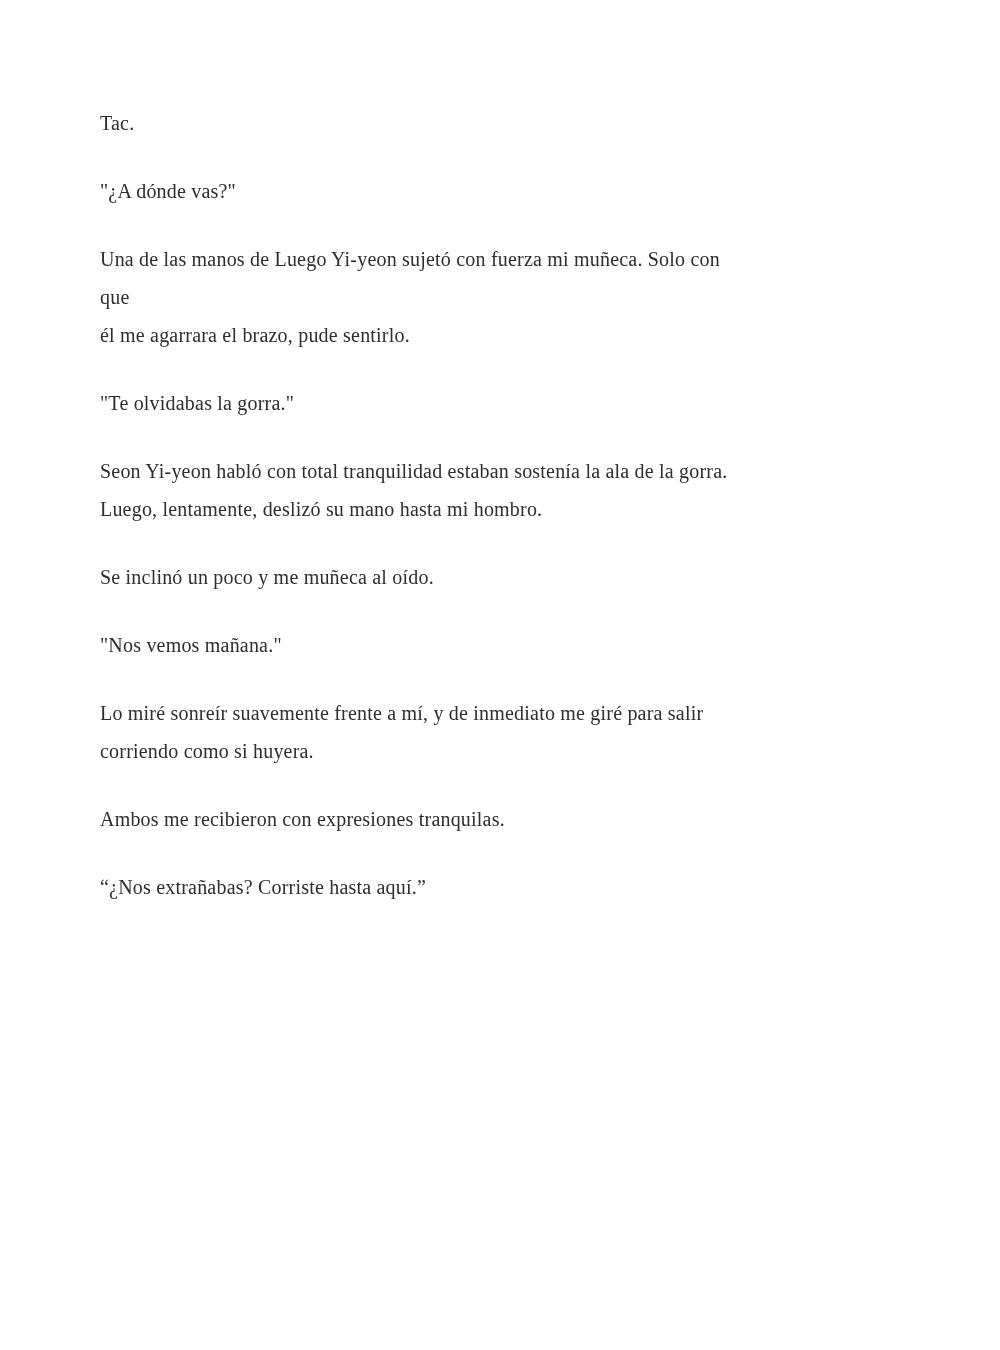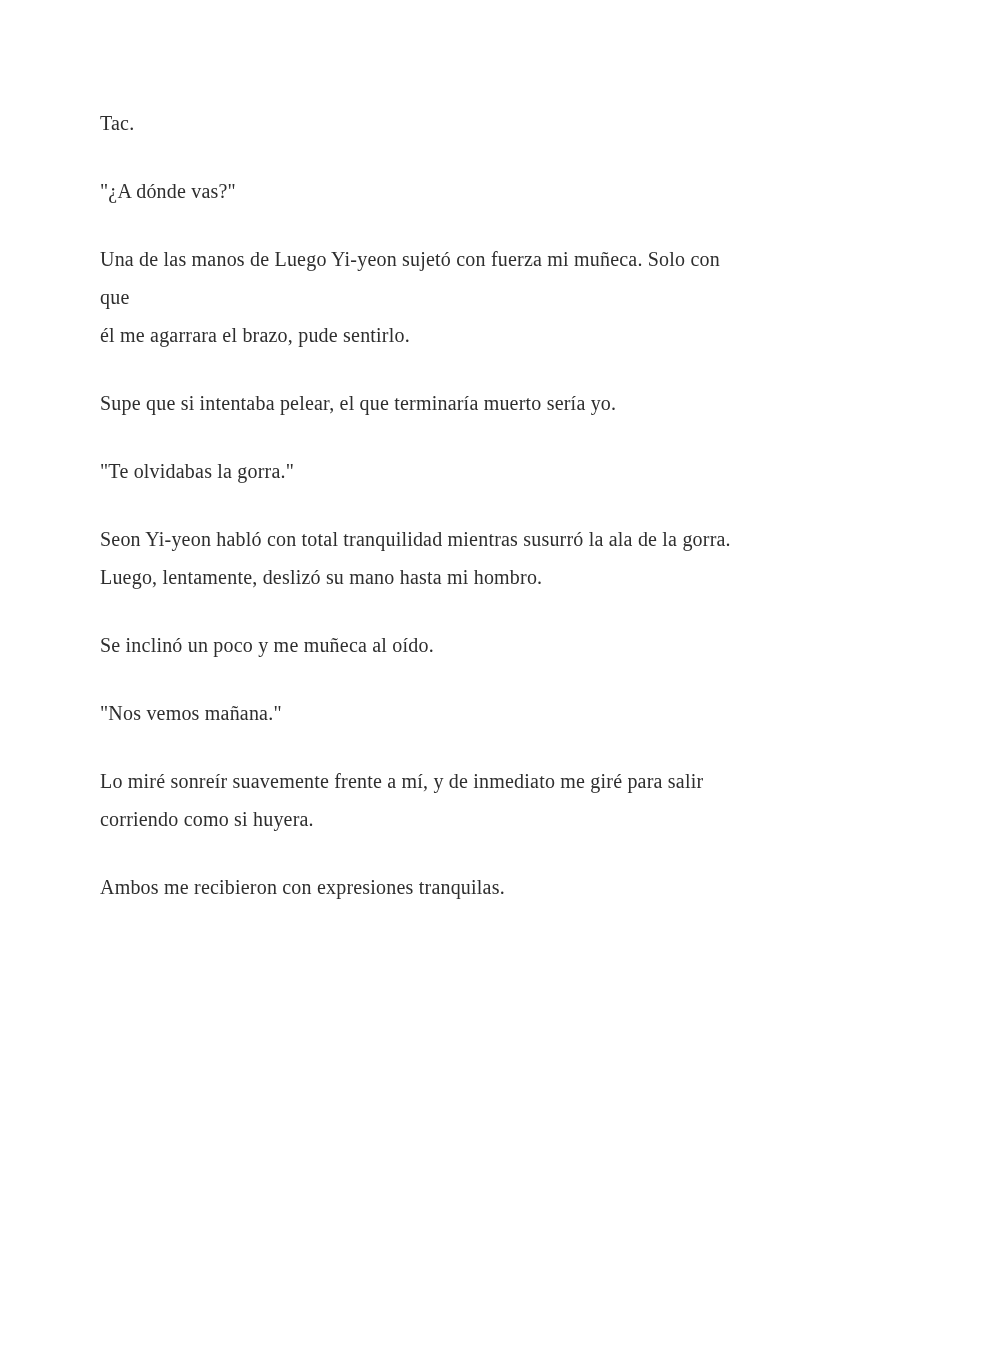--- a/index.html
+++ b/index.html
@@ -28,22 +28,22 @@
   }
 </style>
 </head>
 <body>
 
 <div class="page">
   <p class="paragraph">Tac.</p>
   <p class="paragraph">"¿A dónde vas?"</p>
   <p class="paragraph">Una de las manos de Luego Yi-yeon sujetó con fuerza mi muñeca. Solo con que
 él me agarrara el brazo, pude sentirlo.</p>
-  <p class="paragraph">Supe que si intentaba pelear, el que terminaría muerto sería yo.</p>
   <p class="paragraph">"Te olvidabas la gorra."</p>
-  <p class="paragraph">Seon Yi-yeon habló con total tranquilidad mientras susurró la ala de la gorra.
+  <p class="paragraph">Seon Yi-yeon habló con total tranquilidad estaban sostenía la ala de la gorra.
 Luego, lentamente, deslizó su mano hasta mi hombro.</p>
   <p class="paragraph">Se inclinó un poco y me muñeca al oído.</p>
   <p class="paragraph">"Nos vemos mañana."</p>
   <p class="paragraph">Lo miré sonreír suavemente frente a mí, y de inmediato me giré para salir
 corriendo como si huyera.</p>
   <p class="paragraph">Ambos me recibieron con expresiones tranquilas.</p>
+  <p class="paragraph">“¿Nos extrañabas? Corriste hasta aquí.”</p>
 </div>
 
 </body></html>

